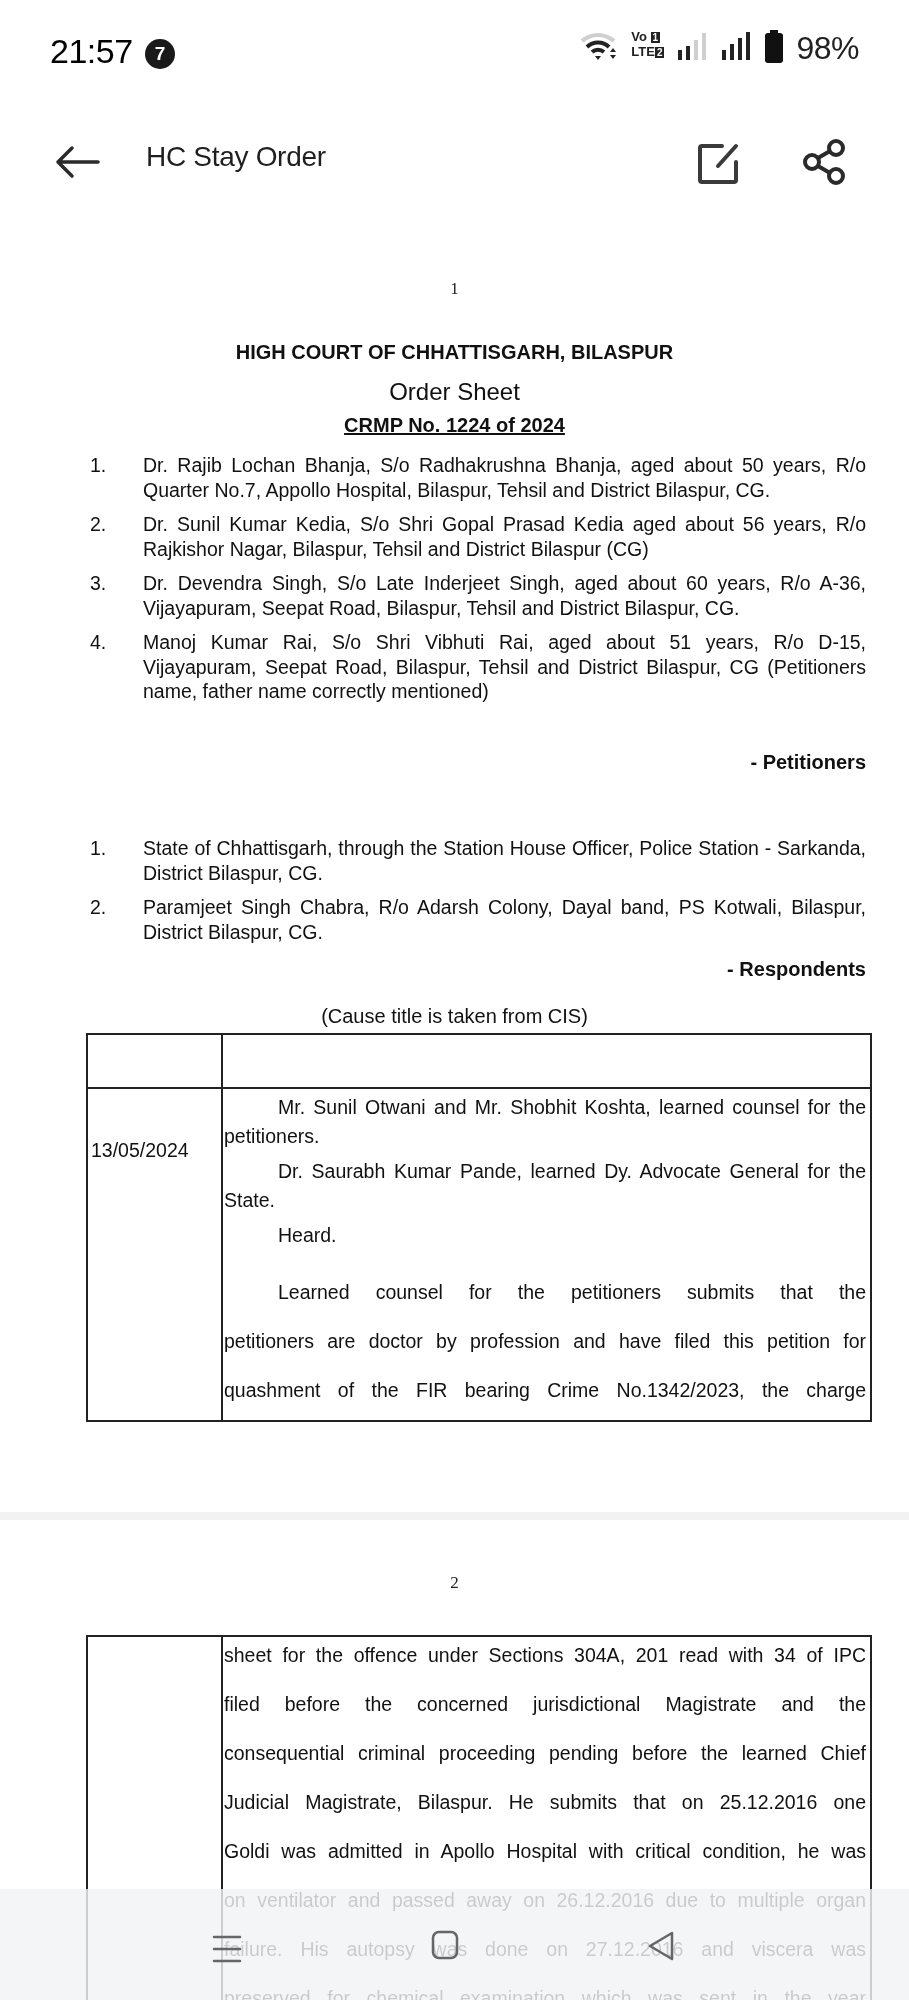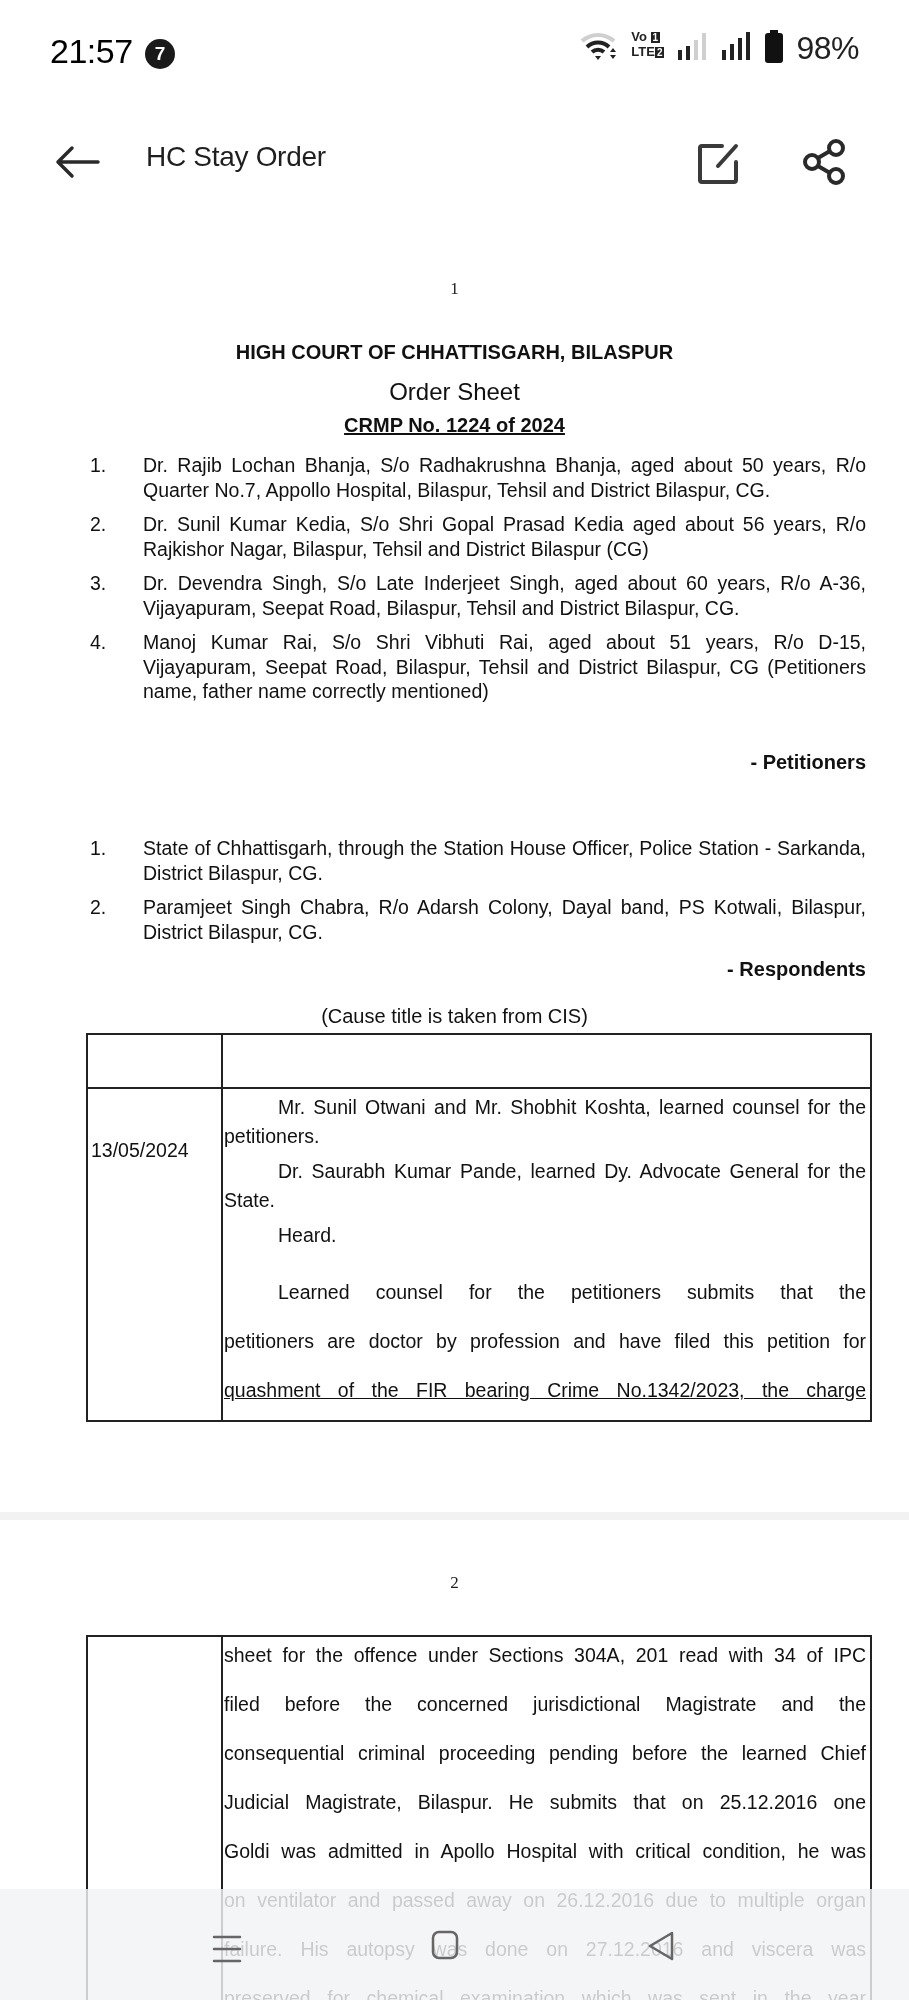--- a/index.html
+++ b/index.html
@@ -157,21 +157,21 @@
 
   <div class="order-table" style="top:813px;height:389px;">
     <div class="col-divider"></div>
     <div class="hdr-row-line" style="top:52px;"></div>
     <div class="date-cell" style="top:70px;margin-top:34px;">13/05/2024</div>
     <div class="para indent noj" style="top:58px;line-height:29px;text-align:justify;">Mr. Sunil Otwani and Mr. Shobhit Koshta, learned counsel for the petitioners.</div>
     <div class="para indent noj" style="top:122px;line-height:29px;text-align:justify;">Dr. Saurabh Kumar Pande, learned Dy. Advocate General for the State.</div>
     <div class="para indent noj" style="top:188px;">Heard.</div>
     <div class="para indent" style="top:245px;">Learned counsel for the petitioners submits that the</div>
     <div class="para" style="top:294px;">petitioners are doctor by profession and have filed this petition for</div>
-    <div class="para" style="top:343px;text-decoration:underline;">quashment of the FIR bearing Crime No.1342/2023, the charge</div>
+    <div class="para" style="top:343px;">quashment of the FIR bearing Crime No.1342/2023, the charge</div>
   </div>
 </div>
 
 <div class="page-gap"></div>
 
 <div class="page page2 doc-text">
   <div class="page-num" style="top:53px;">2</div>
   <div class="order-table" style="top:115px;height:400px;border-bottom:none;">
     <div class="col-divider"></div>
     <div class="para" style="top:6px;">sheet for the offence under Sections 304A, 201 read with 34 of IPC</div>

